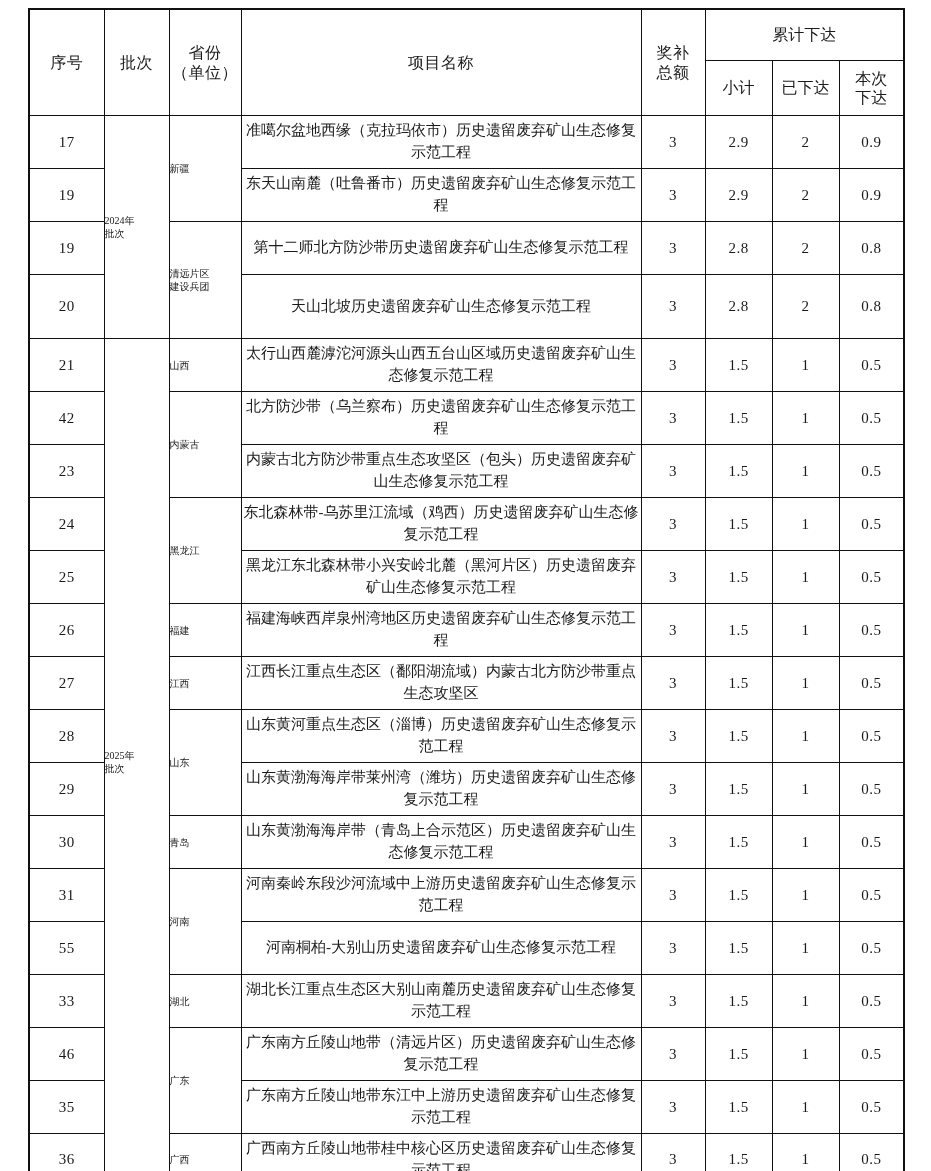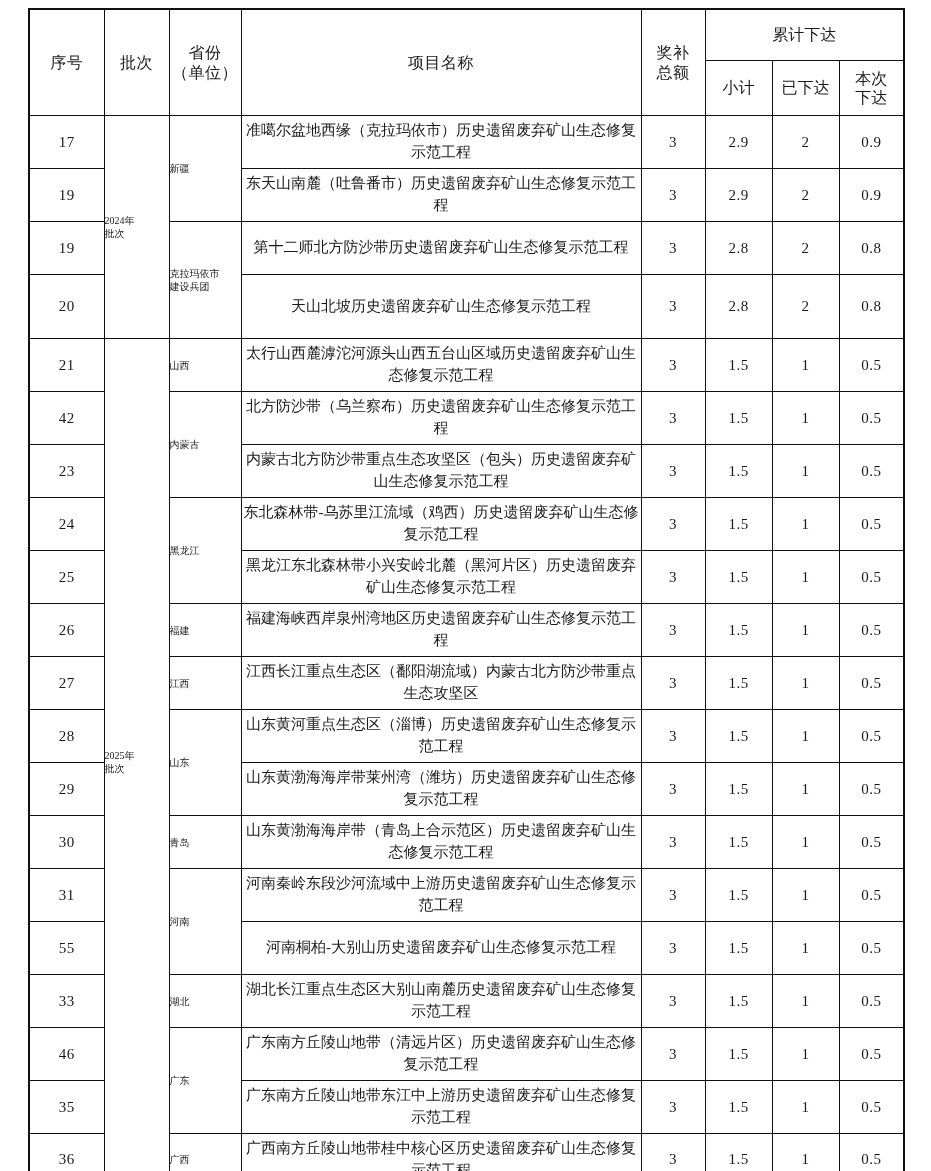--- a/index.html
+++ b/index.html
@@ -144,21 +144,21 @@
           <td class="seq">19</td>
           <td class="pname">东天山南麓（吐鲁番市）历史遗留废弃矿山生态修复示范工程</td>
           <td class="total">3</td>
           <td class="sub">2.9</td>
           <td class="prev">2</td>
           <td class="cur">0.9</td>
         </tr>
         <tr class="datarow">
           <td class="seq">19</td>
           <td class="prov" rowspan="2">
-            <div>克拉玛依市</div>
+            <div>清远片区</div>
             <div>建设兵团</div>
           </td>
           <td class="pname">第十二师北方防沙带历史遗留废弃矿山生态修复示范工程</td>
           <td class="total">3</td>
           <td class="sub">2.8</td>
           <td class="prev">2</td>
           <td class="cur">0.8</td>
         </tr>
         <tr class="datarow r4">
           <td class="seq">20</td>

